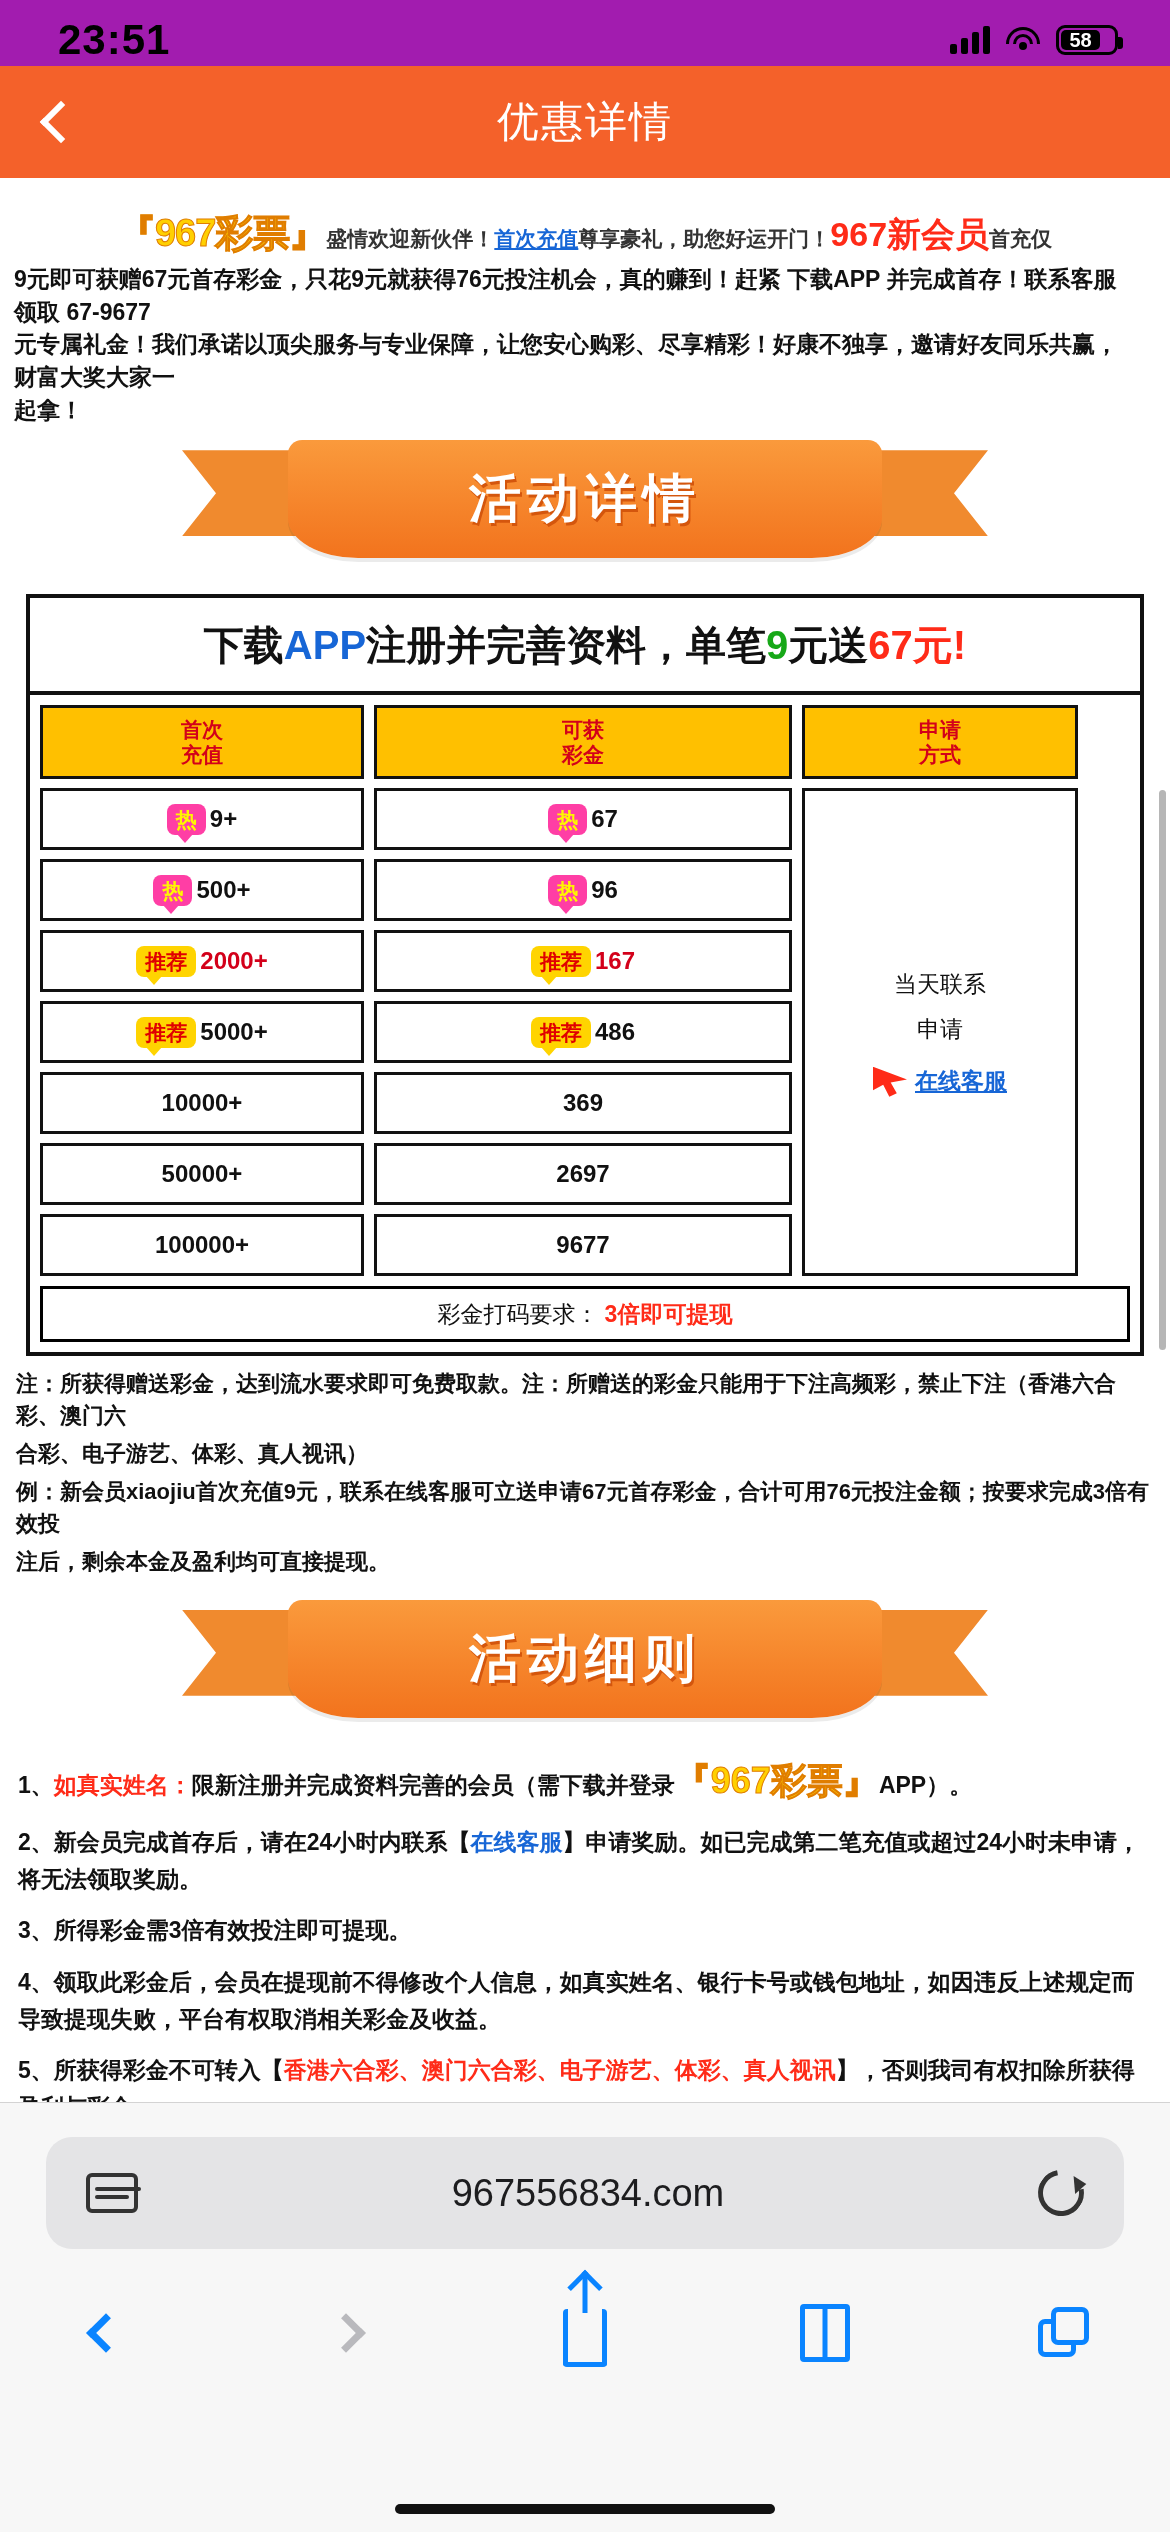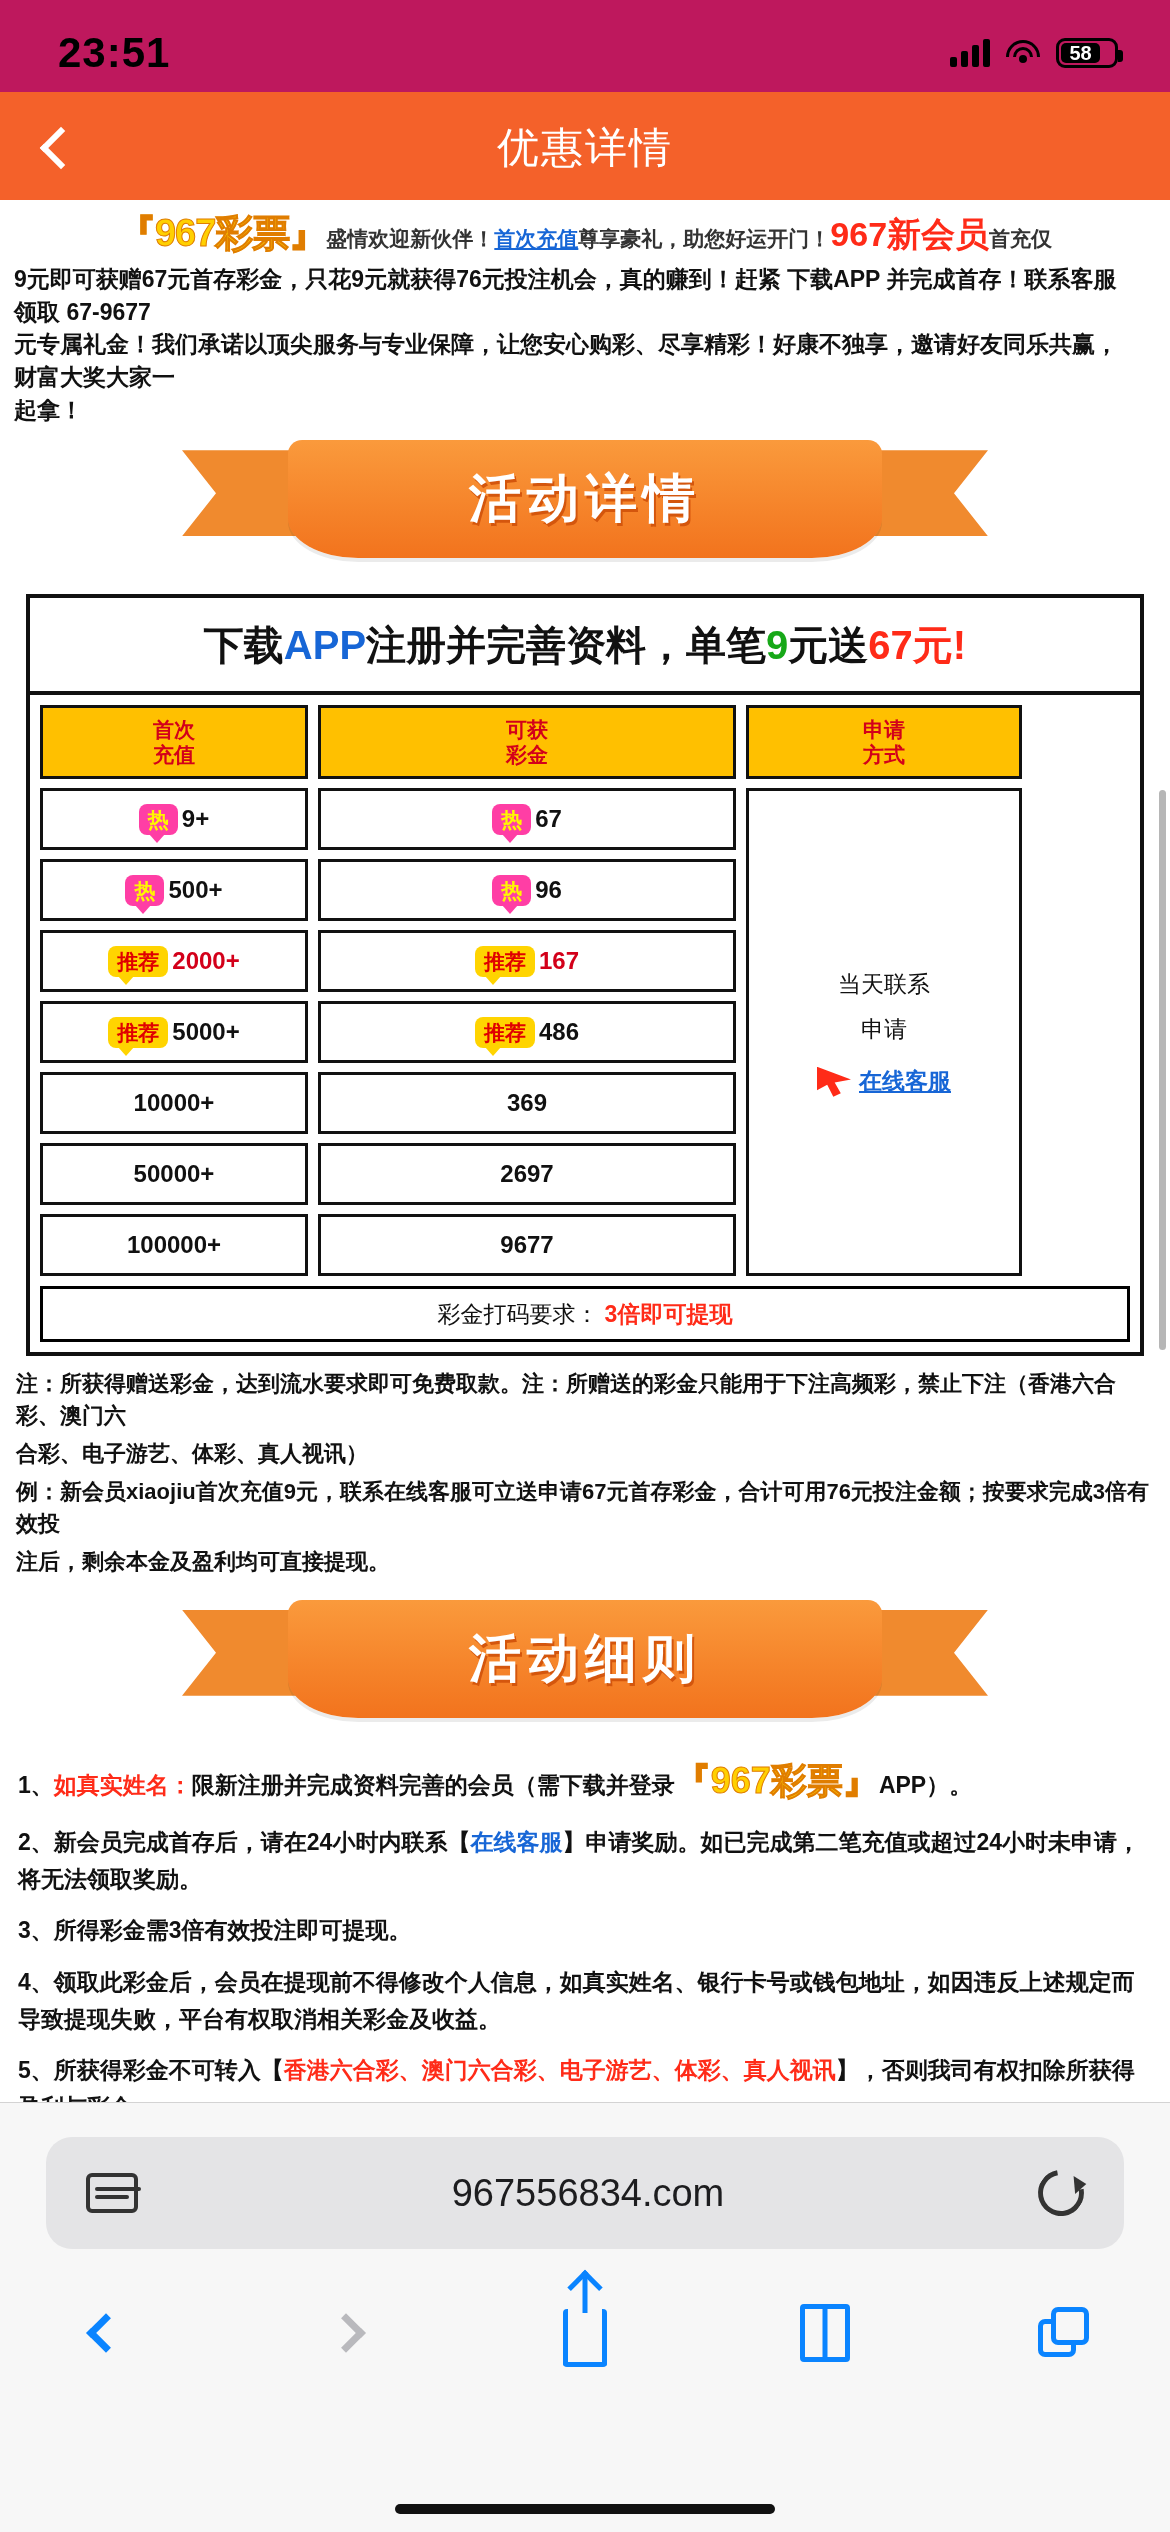--- a/index.html
+++ b/index.html
@@ -7,24 +7,24 @@
   body {
     width: 1170px; height: 2532px;
     font-family: "Liberation Sans", sans-serif;
     background: #ffffff;
     overflow: hidden;
     position: relative;
   }
 
   
   .statusbar {
-    height: 92px; width: 100%;
+    height: 66px; width: 100%;
     display: flex; align-items: center; justify-content: space-between;
     padding: 14px 52px 0 58px;
-    background: #be185d;
+    background: #a21caf;
   }
   .status-time { font-size: 42px; font-weight: 600; letter-spacing: 1px; color:#000; }
   .status-right { display:flex; align-items:center; gap: 16px; }
   .bars { display:flex; align-items:flex-end; gap:4px; height:28px; }
   .bars i { display:block; width:7px; background:#000; border-radius:2px; }
   .bars i:nth-child(1){height:10px;} .bars i:nth-child(2){height:16px;}
   .bars i:nth-child(3){height:22px;} .bars i:nth-child(4){height:28px;}
   .wifi { width:34px; height:26px; position:relative; }
   .wifi span { position:absolute; left:50%; transform:translateX(-50%); border:3px solid #000; border-bottom:none; border-radius:50% 50% 0 0 / 100% 100% 0 0; }
   .wifi span:nth-child(1){ width:34px; height:17px; top:0; }
@@ -106,21 +106,21 @@
   .card-head {
     text-align:center; padding: 20px 0 18px; font-size:0; border-bottom:4px solid #111;
   }
   .card-head .b1 { font-size:40px; font-weight:800; color:#111; }
   .card-head .blue { font-size:40px; font-weight:800; color:#1766d6; }
   .card-head .green { font-size:40px; font-weight:800; color:#17a818; }
   .card-head .red { font-size:40px; font-weight:800; color:#ff2b18; }
 
   .tbl { display:flex; padding: 10px; gap:10px; }
   .col { display:flex; flex-direction:column; gap:9px; }
-  .col.c1 { width: 268px; }
+  .col.c1 { width: 324px; }
   .col.c2 { width: 418px; }
   .col.c3 { width: 276px; }
   .hdr {
     background:#ffc000; border:3px solid #111; height:74px;
     display:flex; flex-direction:column; align-items:center; justify-content:center;
     font-size:21px; font-weight:800; color:#d3001a; line-height:1.2;
   }
   .cell {
     border:3px solid #111; height:62px;
     display:flex; align-items:center; justify-content:center;

